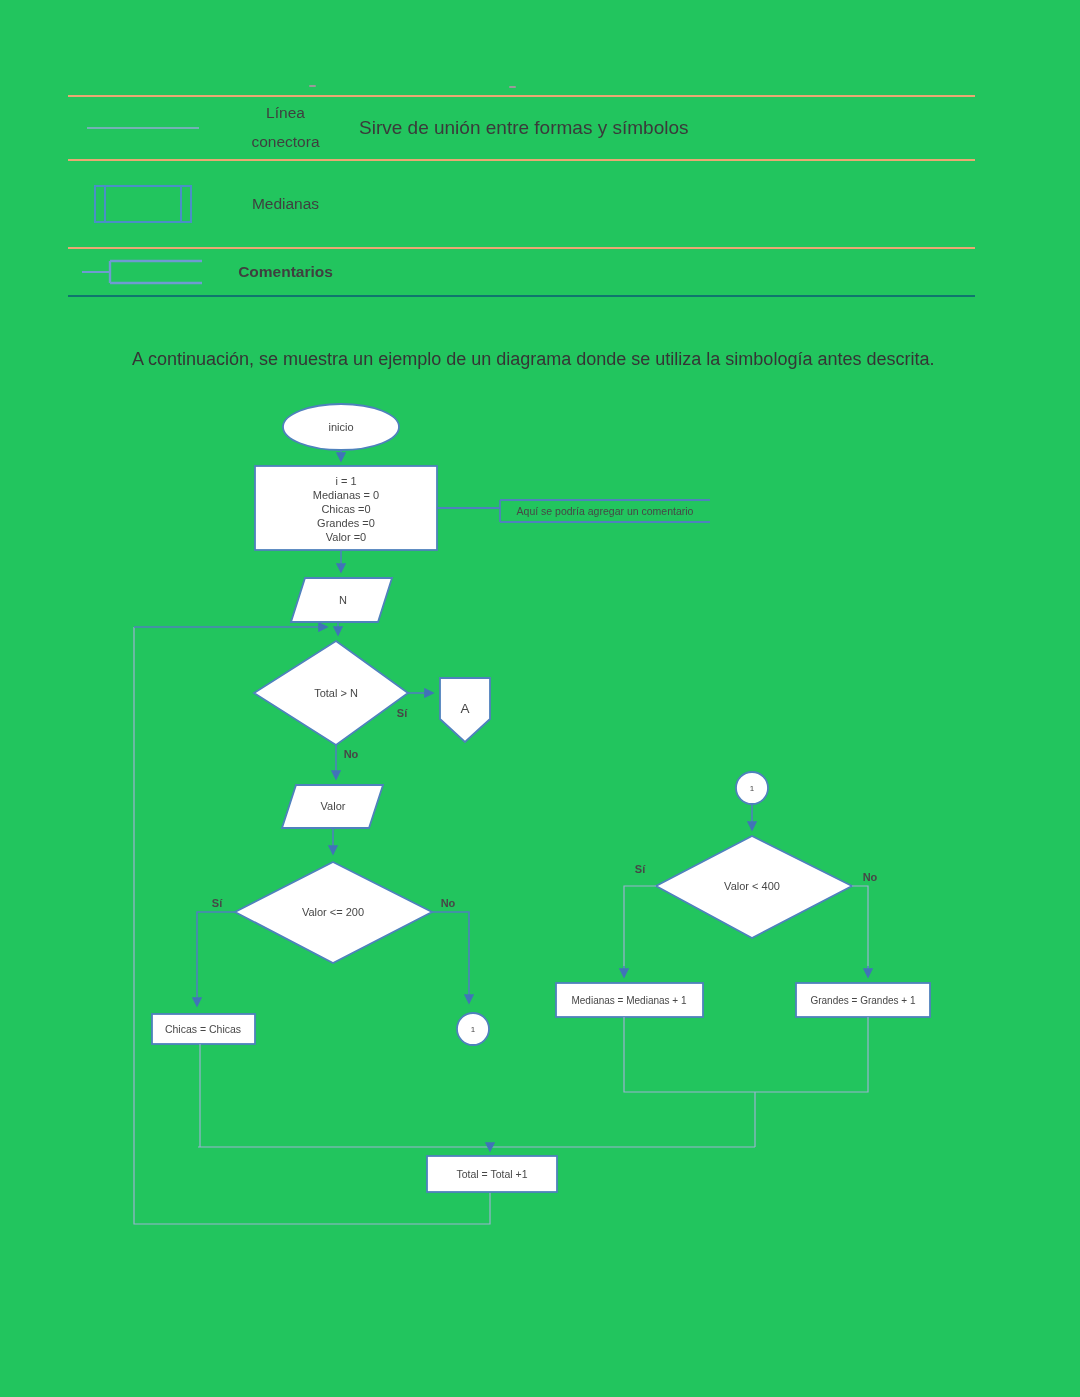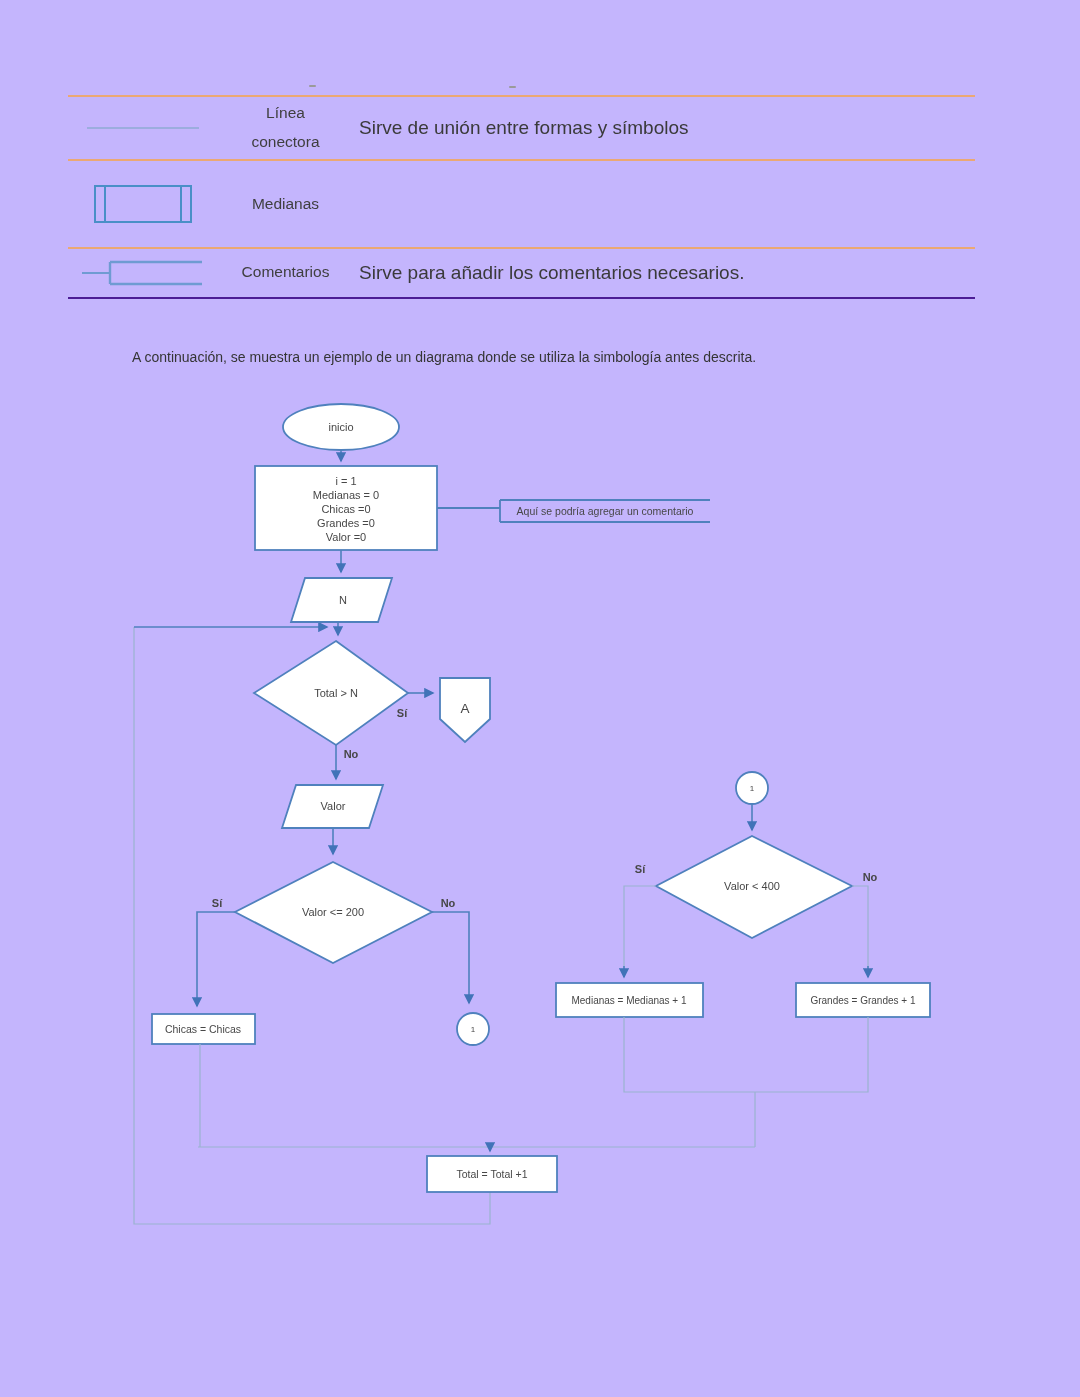--- a/index.html
+++ b/index.html
@@ -1,33 +1,33 @@
 <!DOCTYPE html>
 <html><head>
 <meta charset="utf-8">
 <style>
   html,body{margin:0;padding:0;background:#fff;}
-  .page{position:relative;width:1080px;height:1397px;background:#c4b5fd;
+  .page{position:relative;width:1080px;height:1397px;background:#22c55e;
         font-family:"Liberation Sans", sans-serif;color:#3a3a3a;overflow:hidden;}
   .top-mark{position:absolute;height:2px;background:#9a9a9a;border-radius:1px;}
 
   
   .symtable{position:absolute;left:68px;top:95px;width:907px;}
   .symrow{display:flex;align-items:center;border-top:2px solid #eba873;}
-  .symrow:last-child{border-bottom:2px solid #4c1d95;}
+  .symrow:last-child{border-bottom:2px solid #0f766e;font-weight:bold;}
   .symrow .c-symbol{width:150px;display:flex;justify-content:center;align-items:center;flex:0 0 150px;}
   .symrow .c-label{flex:0 0 135px;text-align:center;font-size:15.5px;color:#3f3f3f;line-height:1.85;}
   .symrow .c-label span{display:inline-block;max-width:95px;}
   .symrow .c-desc{flex:1;font-size:19px;color:#3a3a3a;line-height:1.45;padding:10px 8px 10px 6px;max-width:600px;}
   .r1{min-height:62px;}
   .r2{min-height:86px;}
   .r3{min-height:46px;}
 
   
-  .intro{position:absolute;left:132px;top:349px;font-size:14px;color:#353535;}
+  .intro{position:absolute;left:132px;top:349px;font-size:18px;color:#353535;}
 
   
   .flow{position:absolute;left:0;top:0;width:1080px;height:1397px;}
   .flow text{font-family:"Liberation Sans", sans-serif;fill:#474747;}
   .t11{font-size:11px;text-anchor:middle;}
   .t10{font-size:10px;text-anchor:middle;}
   .t105{font-size:10.5px;text-anchor:middle;}
   .t8{font-size:8px;text-anchor:middle;}
   .tA{font-size:13.5px;text-anchor:middle;fill:#5a5a5a;}
   .yn{font-size:11px;font-weight:600;text-anchor:middle;}
@@ -67,21 +67,20 @@
     </div>
 
     <div class="symrow r3">
       <div class="c-symbol">
         <svg width="126" height="28" viewBox="0 0 126 28">
           <line x1="2" y1="14" x2="30" y2="14" stroke="#6f9bd2" stroke-width="2"></line>
           <path d="M30,3 H122 M30,25 H122 M30,3 V25" fill="none" stroke="#6f9bd2" stroke-width="2.4"></path>
         </svg>
       </div>
       <div class="c-label"><span>Comentarios</span></div>
-      <div class="c-desc">Sirve para añadir los comentarios necesarios.</div>
     </div>
   </div>
 
   <div class="intro">A continuación, se muestra un ejemplo de un diagrama donde se utiliza la simbología antes descrita.</div>
 
   <svg class="flow" viewBox="0 0 1080 1397">
     <defs>
       <marker id="arr" viewBox="0 0 10 10" refX="8.5" refY="5" markerWidth="6.5" markerHeight="6.5" orient="auto-start-reverse">
         <path d="M0,0 L10,5 L0,10 z" fill="#4173b8"></path>
       </marker>

